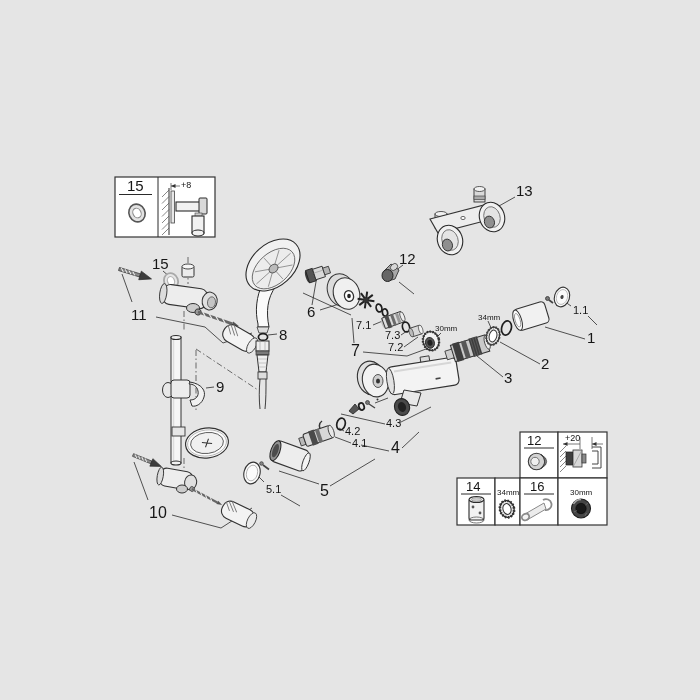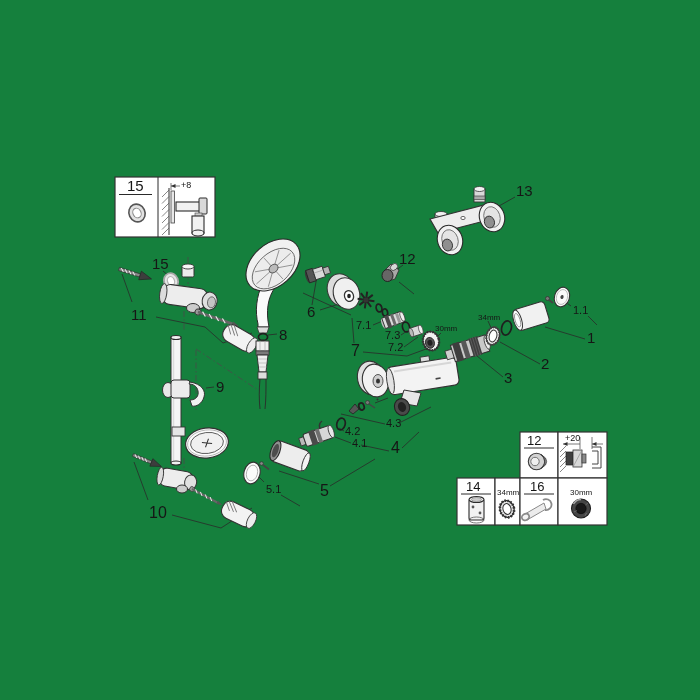--- a/index.html
+++ b/index.html
@@ -1,16 +1,16 @@
 <!DOCTYPE html>
 <html><head>
 <meta charset="utf-8">
 <style>
   html,body{margin:0;padding:0;background:#fff;}
-  #stage{position:relative;width:700px;height:700px;background:#15803d;overflow:hidden;}
+  #stage{position:relative;width:700px;height:700px;background:#e5e5e5;overflow:hidden;}
   svg{display:block;}
   svg text{font-family:"Liberation Sans","DejaVu Sans",sans-serif;fill:#161616;}
   .t-main{font-size:15px;}
   .t-big{font-size:16px;}
   .t-sub{font-size:11px;}
   .t-dim{font-size:8px;}
   .t-box{font-size:13px;}
   .ln{stroke:#2a2a2a;fill:none;stroke-width:1;}
   .ldr{stroke:#2a2a2a;fill:none;stroke-width:0.8;}
   .dashdot{stroke:#4a4a4a;fill:none;stroke-width:0.8;stroke-dasharray:6 2.5 1.5 2.5;}

